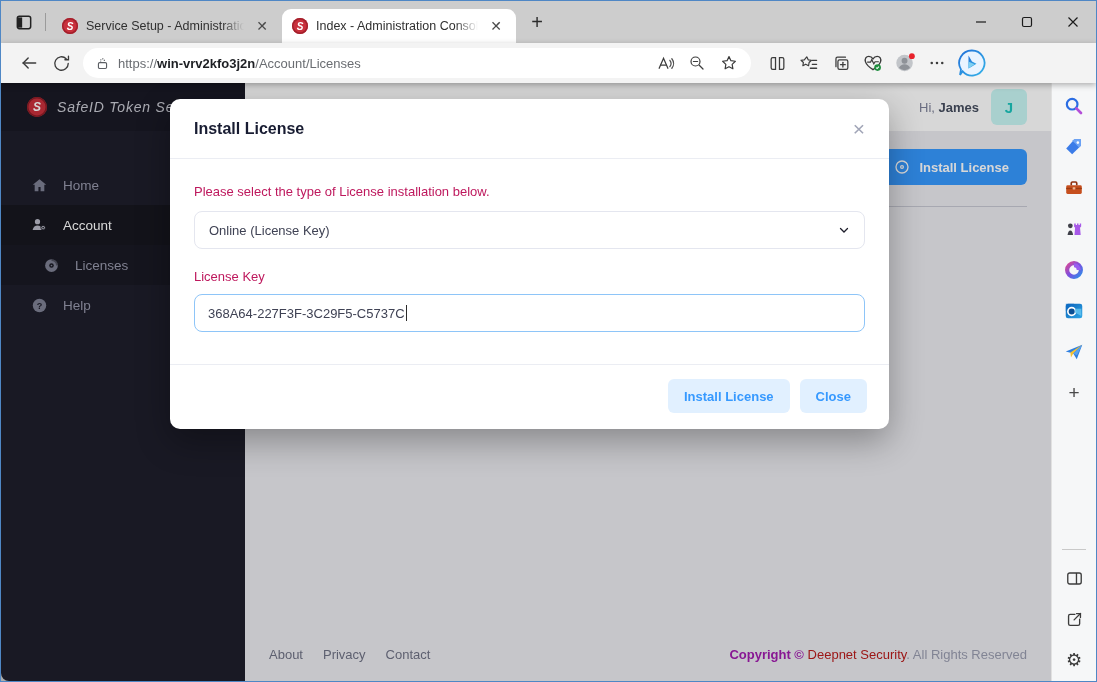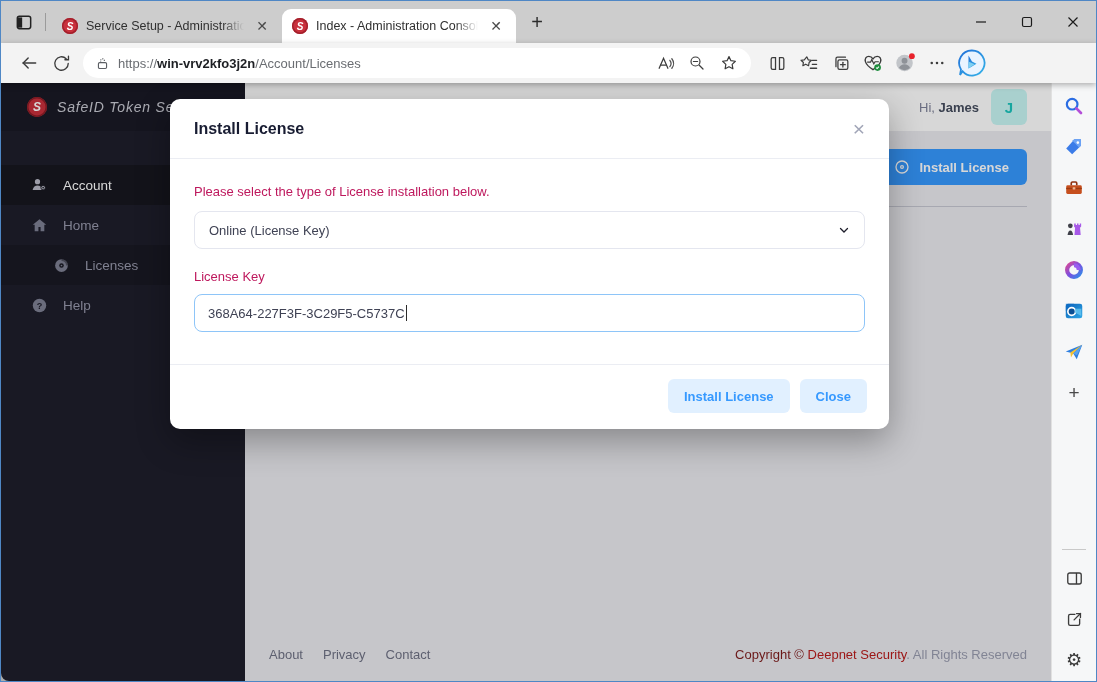--- a/index.html
+++ b/index.html
@@ -50,41 +50,41 @@
   .app-sidebar { width:244px; background:#1e1e2b; display:flex; flex-direction:column; flex-shrink:0; border-bottom-left-radius:8px; }
   .brand-row { height:48px; background:#1a1a25; display:flex; align-items:center; padding-left:26px; gap:10px; flex-shrink:0; }
   .brand-logo { width:20px; height:20px; border-radius:50%; background:#c9303c; color:#fff; font-weight:bold; font-style:italic;
     font-size:12px; display:flex; align-items:center; justify-content:center; box-shadow:inset 0 0 0 1.5px #8e1d27; flex-shrink:0; }
   .brand-text { color:#c9cad3; font-style:italic; font-size:14px; letter-spacing:0.8px; white-space:nowrap; }
   .app-nav { padding-top:34px; display:flex; flex-direction:column; }
   .nav-item { height:40px; display:flex; align-items:center; gap:14px; padding-left:28px;
     color:#9899ac; font-size:13.5px; cursor:pointer; }
   .nav-item .nico { width:20px; display:flex; justify-content:center; }
   .nav-item.active { background:#17171f; color:#ffffff; }
-  .nav-item.subitem { background:#1a1a24; padding-left:50px; }
+  .nav-item.subitem { background:#1a1a24; padding-left:40px; }
 
   
   .app-main { flex:1; display:flex; flex-direction:column; background:#ebebf0; min-width:0;justify-content:space-between; }
   .app-topbar { height:48px; background:#ffffff; display:flex; align-items:center; justify-content:flex-end;
     gap:12px; padding-right:24px; flex-shrink:0; }
   .greet { font-size:13px; color:#7e8299; }
   .greet b { color:#464e5f; }
   .avatar { width:36px; height:36px; border-radius:6px; background:#c9f7f5; color:#1bc5bd;
     font-weight:bold; font-size:15px; display:flex; align-items:center; justify-content:center; cursor:pointer; }
   .app-content { flex:1; padding:18px 24px; display:flex; flex-direction:column; }
   .content-toolbar { display:flex; justify-content:flex-end; }
   .btn-primary { background:#3699ff; color:#fff; border:none; border-radius:6px; height:36px;
     display:flex; align-items:center; gap:9px; padding:0 18px; font-size:13px; font-weight:bold; cursor:pointer; }
   .content-divider { border-top:1px solid rgba(90,95,120,0.25); margin-top:21px; }
   .app-footer { height:54px; display:flex; align-items:center; justify-content:space-between; padding:0 24px; flex-shrink:0; }
   .footer-links { display:flex; gap:20px; font-size:13px; color:#6f7285; }
   .footer-links span { cursor:pointer; }
   .copyright { font-size:13px; color:#9a9db0; }
   .copyright .cr-link { color:#b91c1c; cursor:pointer; }
-  .copyright .cr-pre { color:#7f1d1d; }
+  .copyright .cr-pre { color:#a21caf;font-weight:bold; }
 
   
   .dim { position:absolute; inset:0; background:rgba(0,0,0,0.155); z-index:5; }
 
   
   .modal { position:absolute; left:169px; top:16px; width:719px; background:#fff; border-radius:10px;
     z-index:10; box-shadow:0 12px 34px rgba(0,0,0,0.32); display:flex; flex-direction:column; }
   .modal-header { display:flex; align-items:center; justify-content:space-between;
     padding:19px 24px; border-bottom:1px solid #ebedf3; }
   .modal-title { font-size:16px; font-weight:bold; color:#181c32; }
@@ -267,38 +267,38 @@
 
   <div class="mainrow">
     <div class="app-area">
 
       <div class="app-sidebar">
         <div class="brand-row">
           <span class="brand-logo">S</span>
           <span class="brand-text">SafeID Token Service</span>
         </div>
         <div class="app-nav">
+          <div class="nav-item">
+            <span class="nico">
+              <svg width="17" height="17" viewBox="0 0 24 24" fill="#7e8093">
+                  <path d="M12 3 2.5 11h2.7v9h5.3v-6h3v6h5.3v-9h2.7z"></path>
+                </svg>
+            </span>
+            <span>Home</span>
+          </div>
           <div class="nav-item active">
             <span class="nico">
               <svg width="18" height="18" viewBox="0 0 24 24" fill="#b9bac8">
                   <circle cx="10" cy="7.5" r="3.5"></circle>
                   <path d="M3.5 18.5c.8-4 3.4-5.8 6.5-5.8s5.7 1.8 6.5 5.8z"></path>
                   <circle cx="17.5" cy="15.5" r="3" fill="#b9bac8" stroke="#17171f" stroke-width="1.2"></circle>
                   <circle cx="17.5" cy="15.5" r="1.1" fill="#17171f"></circle>
                 </svg>
             </span>
             <span>Account</span>
-          </div>
-          <div class="nav-item">
-            <span class="nico">
-              <svg width="17" height="17" viewBox="0 0 24 24" fill="#7e8093">
-                  <path d="M12 3 2.5 11h2.7v9h5.3v-6h3v6h5.3v-9h2.7z"></path>
-                </svg>
-            </span>
-            <span>Home</span>
           </div>
           <div class="nav-item subitem">
             <span class="nico">
               <svg width="17" height="17" viewBox="0 0 24 24">
                   <circle cx="12" cy="12" r="9" fill="#7e8093"></circle>
                   <circle cx="12" cy="12" r="3.2" fill="#1a1a24"></circle>
                   <circle cx="12" cy="12" r="1.2" fill="#7e8093"></circle>
                   <path d="M12 3a9 9 0 0 1 9 9h-2.5a6.5 6.5 0 0 0-6.5-6.5z" fill="#1a1a24" opacity="0.45"></path>
                 </svg>
             </span>

